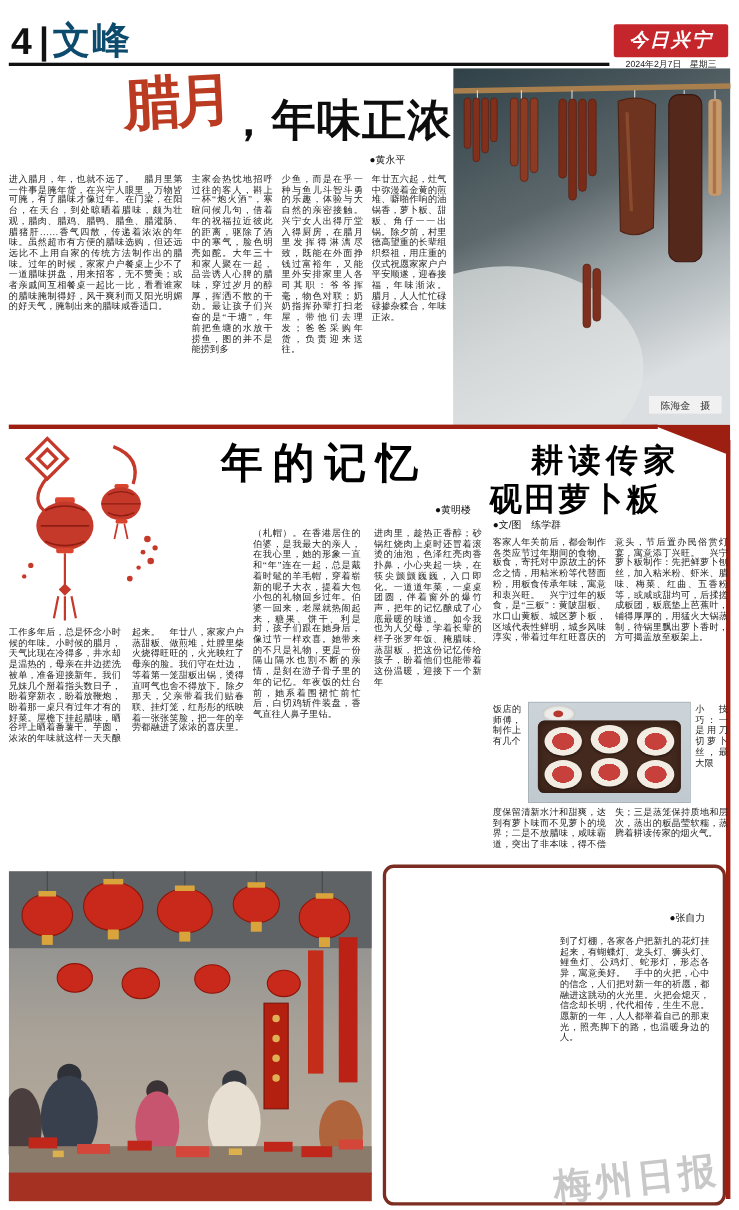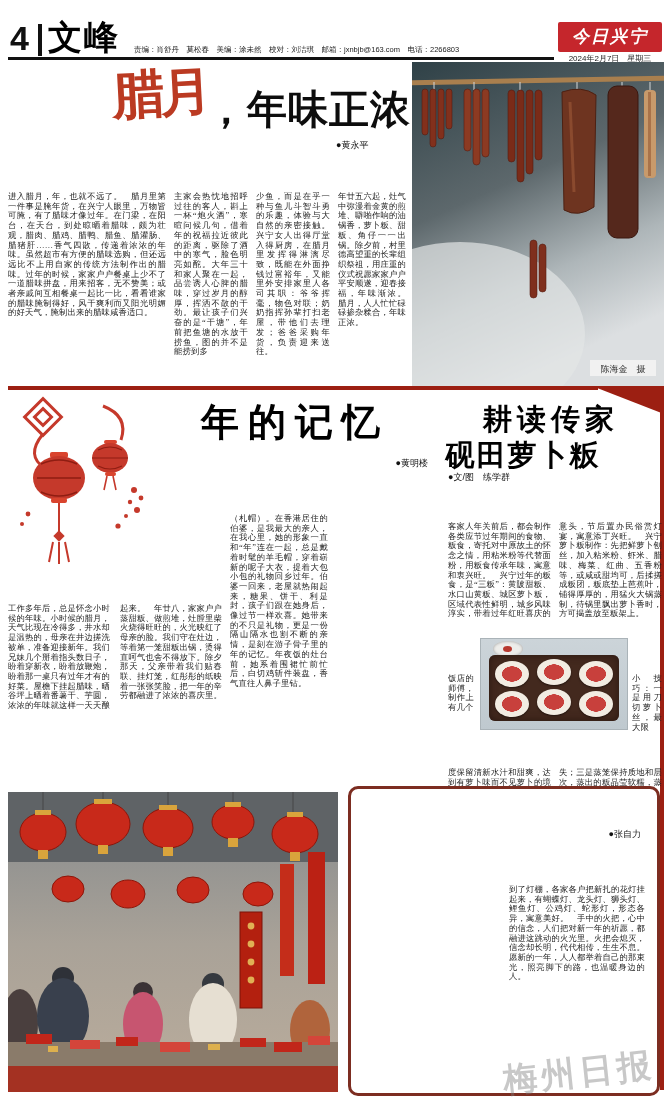--- a/index.html
+++ b/index.html
@@ -1,25 +1,25 @@
 <!DOCTYPE html>
 <html><head>
 <meta charset="utf-8">
 <style>
   html,body{margin:0;padding:0;background:#ffffff;}
   #page{position:relative;width:672px;height:1100px;background:#fff;overflow:hidden;
         font-family:"Liberation Serif","DejaVu Serif",serif;}
   .abs{position:absolute;}
   
   .bt{position:absolute;font:8.3px/9.7px "Liberation Serif","DejaVu Serif",serif;
-      color:#1c1c1c;text-align:justify;overflow:hidden;letter-spacing:.2px;margin-top:34px;}
+      color:#1c1c1c;text-align:justify;overflow:hidden;letter-spacing:.2px;}
   .cols2{column-count:2;column-gap:10px;}
   
   .pagenum{font:700 34px/36px "Liberation Sans","DejaVu Sans",sans-serif;color:#111;}
-  .section{font:900 34px/36px "Liberation Sans","DejaVu Sans",sans-serif;color:#000000;letter-spacing:2px;}
+  .section{font:900 34px/36px "Liberation Sans","DejaVu Sans",sans-serif;color:#0c4a6e;letter-spacing:2px;}
   .credits{font:7.5px/9px "Liberation Sans","DejaVu Sans",sans-serif;color:#222;}
   .vbar{width:4px;height:32px;background:#111;}
   .hrule{height:3px;background:#111;}
   .masthead{background:#c5262c;color:#fff;text-align:center;
             font:italic 700 17px/30px "Liberation Serif","DejaVu Serif",serif;letter-spacing:2px;
             border-radius:2px;}
   .dateline{font:8px/10px "Liberation Sans","DejaVu Sans",sans-serif;color:#222;text-align:center;}
   
   .t-red{font:900 52px/52px "Liberation Serif","DejaVu Serif",serif;color:#bb3a22;
          transform:rotate(-3deg);letter-spacing:-4px;}
@@ -48,21 +48,20 @@
   .bar-red{background:#a43122;}
 </style>
 </head>
 <body>
 
 <div id="page">
 
   <div class="abs pagenum" style="left:10px;top:20px">4</div>
   <div class="abs vbar" style="left:38px;top:24px"></div>
   <div class="abs section" style="left:48px;top:19px">文峰</div>
-  <div class="abs credits" style="left:134px;top:45px;width:400px">责编：肖舒丹　莫松春　美编：涂未然　校对：刘洁琪　邮箱：jxnbjb@163.com　电话：2266803</div>
   <div class="abs hrule" style="left:8px;top:57px;width:546px"></div>
   <div class="abs masthead" style="left:558px;top:22px;width:104px;height:30px">今日兴宁</div>
   <div class="abs dateline" style="left:556px;top:54px;width:108px">2024年2月7日　星期三</div>
 
   <div class="abs t-red" style="left:112px;top:68px">腊月</div>
   <div class="abs t-black" style="left:206px;top:88px">，年味正浓</div>
   <div class="abs byline" style="left:336px;top:140px">●黄永平</div>
 
   <div class="bt" style="left:8px;top:158px;width:158px;height:228px">进入腊月，年，也就不远了。　腊月里第一件事是腌年货，在兴宁人眼里，万物皆可腌，有了腊味才像过年。在门梁，在阳台，在天台，到处晾晒着腊味，颇为壮观，腊肉、腊鸡、腊鸭、腊鱼、腊灌肠、腊猪肝……香气四散，传递着浓浓的年味。虽然超市有方便的腊味选购，但还远远比不上用自家的传统方法制作出的腊味。过年的时候，家家户户餐桌上少不了一道腊味拼盘，用来招客，无不赞美；或者亲戚间互相餐桌一起比一比，看看谁家的腊味腌制得好，风干爽利而又阳光明媚的好天气，腌制出来的腊味咸香适口。</div>
   <div class="bt" style="left:174px;top:158px;width:74px;height:228px">主家会热忱地招呼过往的客人，斟上一杯“炮火酒”，寒暄问候几句，借着年的祝福拉近彼此的距离，驱除了酒中的寒气，脸色明亮如酡。大年三十和家人聚在一起，品尝诱人心脾的腊味，穿过岁月的醇厚，挥洒不散的干劲。最让孩子们兴奋的是“干塘”，年前把鱼塘的水放干捞鱼，图的并不是能捞到多</div>
@@ -154,20 +153,21 @@
           <circle cx="14" cy="130" r="2"></circle>
       </g>
     </svg>
   </div>
 
   <div class="abs h2t" style="left:150px;top:400px;width:290px">年的记忆</div>
   <div class="abs byline" style="left:150px;top:458px;width:278px;text-align:right">●黄明楼</div>
 
   <div class="bt cols2" style="left:8px;top:570px;width:214px;height:222px">工作多年后，总是怀念小时候的年味。小时候的腊月，天气比现在冷得多，井水却是温热的，母亲在井边搓洗被单，准备迎接新年。我们兄妹几个掰着指头数日子，盼着穿新衣，盼着放鞭炮，盼着那一桌只有过年才有的好菜。屋檐下挂起腊味，晒谷坪上晒着番薯干、芋圆，浓浓的年味就这样一天天酿起来。　年廿八，家家户户蒸甜粄、做煎堆，灶膛里柴火烧得旺旺的，火光映红了母亲的脸。我们守在灶边，等着第一笼甜粄出锅，烫得直呵气也舍不得放下。除夕那天，父亲带着我们贴春联、挂灯笼，红彤彤的纸映着一张张笑脸，把一年的辛劳都融进了浓浓的喜庆里。</div>
   <div class="bt" style="left:230px;top:480px;width:98px;height:312px">（札帽）。在香港居住的伯婆，是我最大的亲人，在我心里，她的形象一直和“年”连在一起，总是戴着时髦的羊毛帽，穿着崭新的呢子大衣，提着大包小包的礼物回乡过年。伯婆一回来，老屋就热闹起来，糖果、饼干、利是封，孩子们跟在她身后，像过节一样欢喜。她带来的不只是礼物，更是一份隔山隔水也割不断的亲情，是刻在游子骨子里的年的记忆。年夜饭的灶台前，她系着围裙忙前忙后，白切鸡斩件装盘，香气直往人鼻子里钻。</div>
+  <div class="bt" style="left:340px;top:480px;width:98px;height:312px">进肉里，趁热正香醇；砂锅红烧肉上桌时还冒着滚烫的油泡，色泽红亮肉香扑鼻，小心夹起一块，在筷尖颤颤巍巍，入口即化。一道道年菜，一桌桌团圆，伴着窗外的爆竹声，把年的记忆酿成了心底最暖的味道。　如今我也为人父母，学着长辈的样子张罗年饭、腌腊味、蒸甜粄，把这份记忆传给孩子，盼着他们也能带着这份温暖，迎接下一个新年</div>
 
   <div class="abs h3t" style="left:448px;top:402px;width:206px">耕读传家</div>
   <div class="abs h3t" style="left:420px;top:438px;width:206px;letter-spacing:2px">砚田萝卜粄</div>
   <div class="abs byline" style="left:448px;top:472px;width:206px;text-align:left">●文/图　练学群</div>
 
   <div class="bt cols2" style="left:448px;top:488px;width:214px;height:146px;column-gap:8px">客家人年关前后，都会制作各类应节过年期间的食物、粄食，寄托对中原故土的怀念之情，用粘米粉等代替面粉，用粄食传承年味，寓意和衷兴旺。　兴宁过年的粄食，是“三粄”：黄陂甜粄、水口山黄粄、城区萝卜粄，区域代表性鲜明，城乡风味淳实，带着过年红旺喜庆的意头，节后置办民俗赏灯宴，寓意添丁兴旺。　兴宁萝卜粄制作：先把鲜萝卜刨丝，加入粘米粉、虾米、腊味、梅菜、红曲、五香粉等，或咸或甜均可，后揉搓成粄团，粄底垫上芭蕉叶，铺得厚厚的，用猛火大锅蒸制，待锅里飘出萝卜香时，方可揭盖放至粄架上。</div>
   <div class="bt" style="left:448px;top:640px;width:26px;height:88px">饭店的师傅，制作上有几个</div>
 
   <div class="abs rphoto" style="left:480px;top:638px;width:146px;height:90px">
     <div class="dish">

